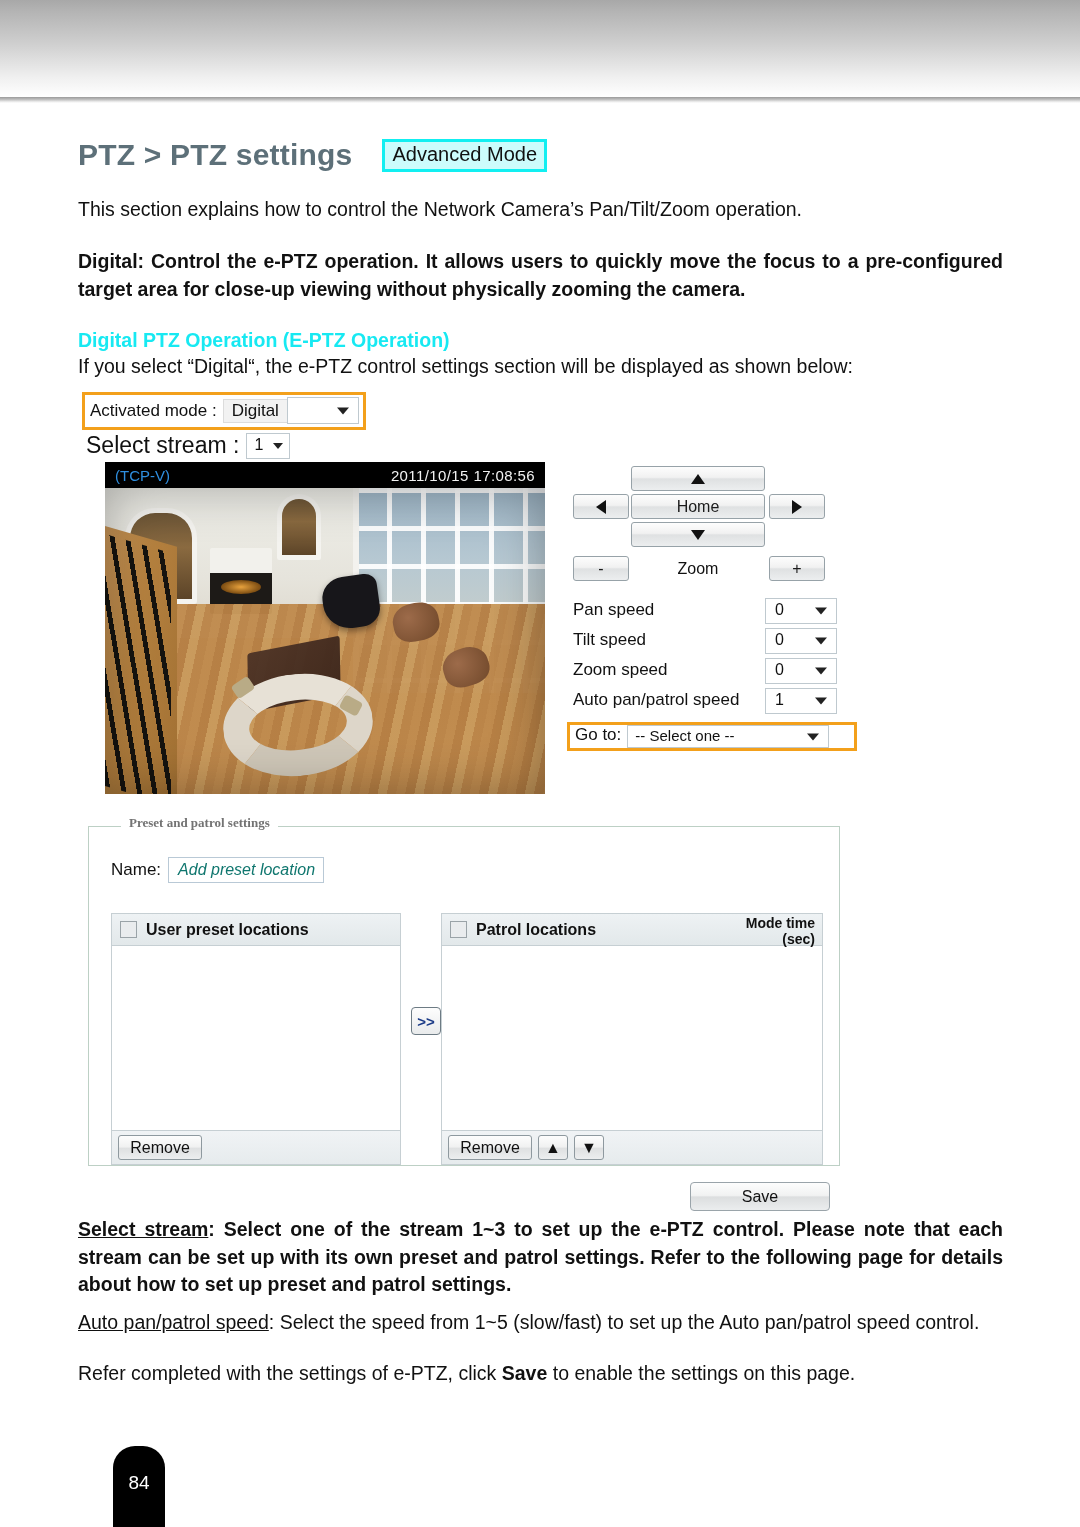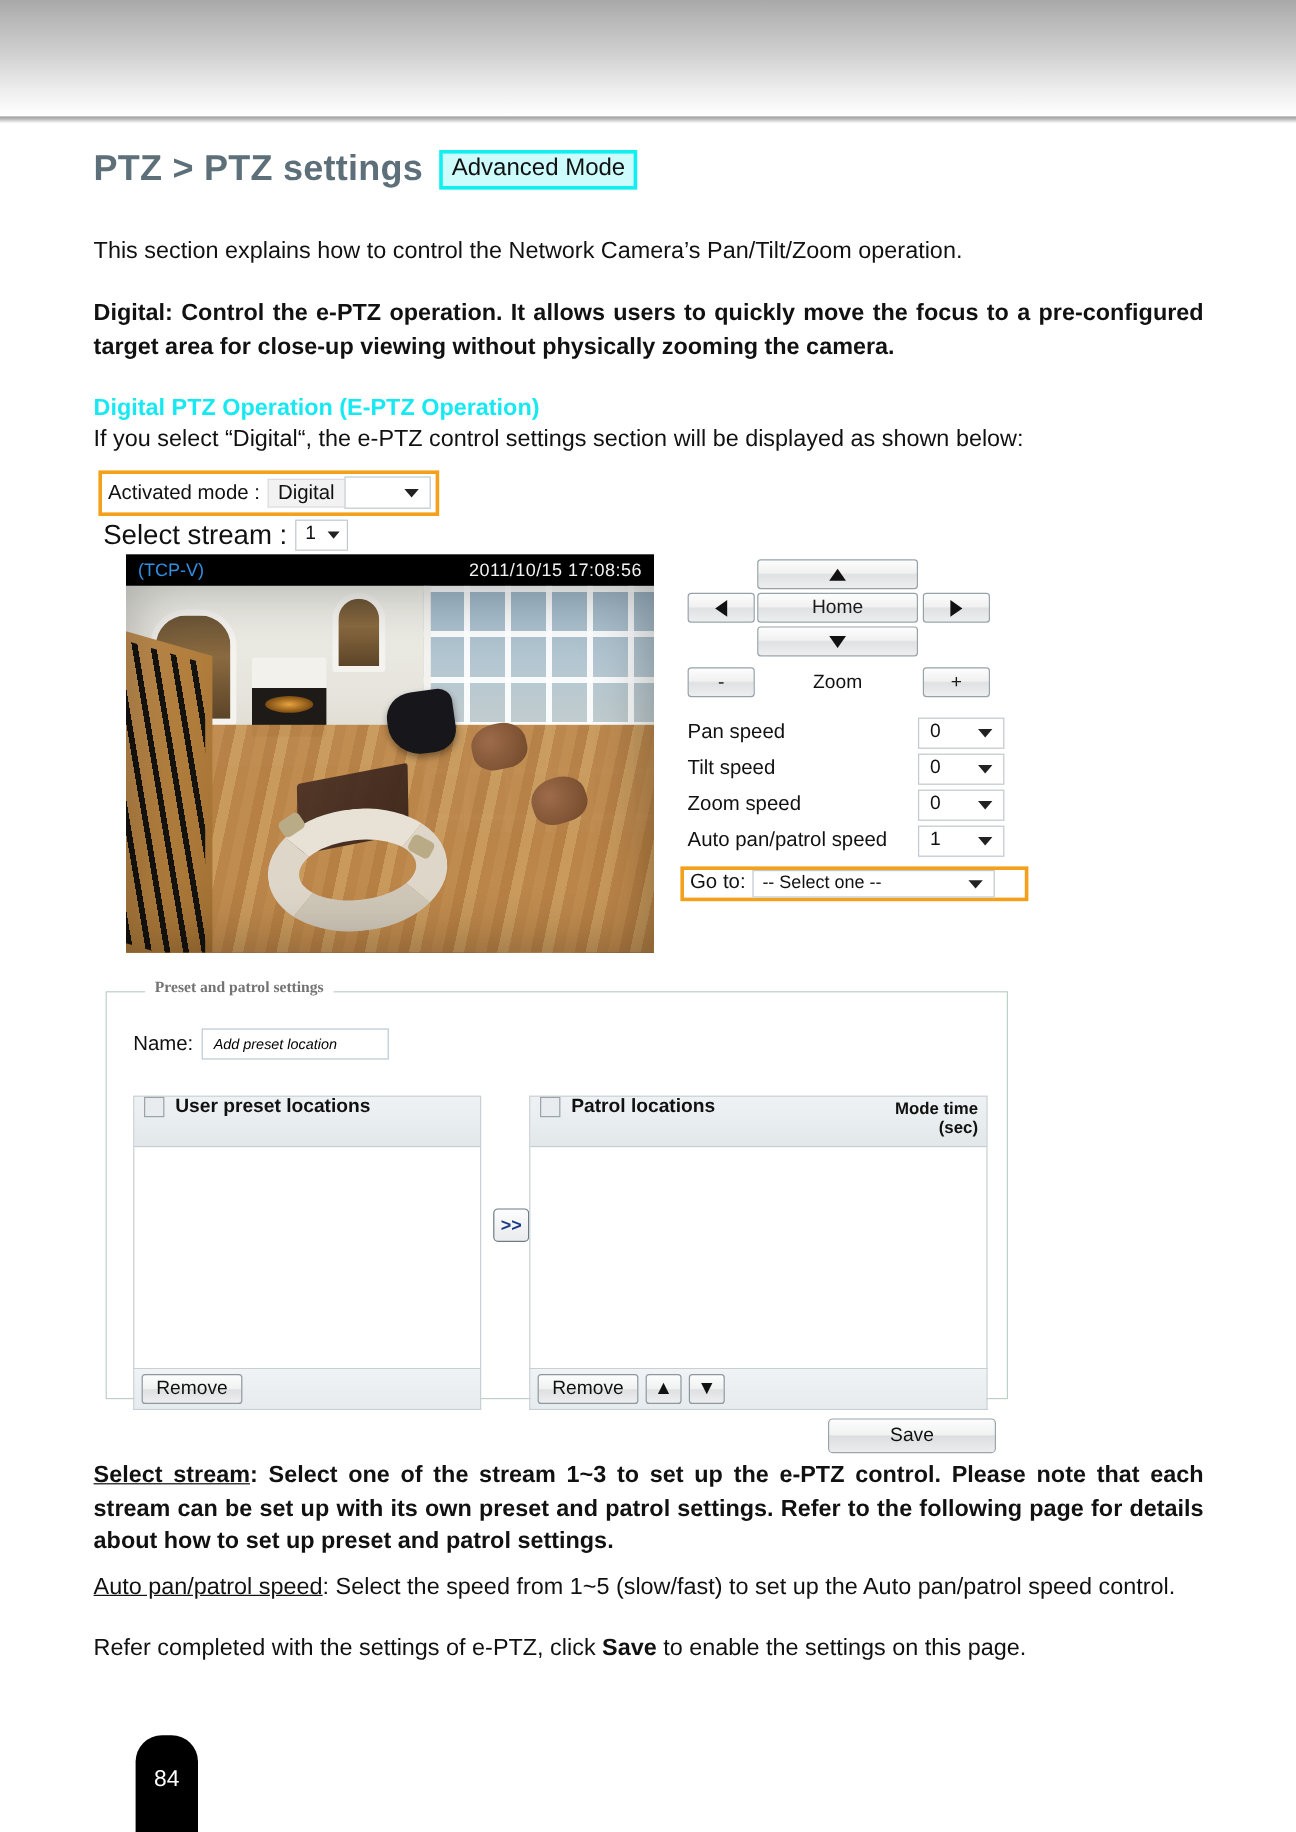--- a/index.html
+++ b/index.html
@@ -11,21 +11,21 @@
   
   .header-band{
     position:absolute;left:0;top:0;width:1080px;height:97px;
     background:linear-gradient(to bottom,#a8a8a8 0%,#b4b4b4 12%,#cfcfcf 45%,#f0f0f0 80%,#ffffff 100%);
   }
   .header-rule{
     position:absolute;left:0;top:97px;width:1080px;height:6px;
     background:linear-gradient(to bottom,#9a9a9a 0%,#bdbdbd 40%,#e8e8e8 75%,#ffffff 100%);
   }
   
-  .title-row{position:absolute;left:78px;top:124px;display:flex;align-items:center;}
+  .title-row{position:absolute;left:78px;top:138px;display:flex;align-items:center;gap:16px;}
   .title-main{
     font-size:30px;font-weight:bold;color:#5d7079;letter-spacing:.2px;
     white-space:nowrap;
   }
   .adv-mode{
     margin-left:14px;background:#ccfcfc;border:3px solid #12eff1;
     padding:1px 7px 3px 7px;font-size:20px;color:#111;line-height:1.15;
     white-space:nowrap;
   }
   
@@ -216,29 +216,29 @@
   .fs-legend{
     position:absolute;left:32px;top:-12px;background:#fff;padding:0 8px;
     font-size:13px;font-weight:bold;color:#737373;white-space:nowrap;font-family:Liberation Serif, serif;
   }
   .name-row{position:absolute;left:22px;top:30px;display:flex;align-items:center;}
   .name-lbl{font-size:17px;color:#111;margin-right:7px;}
   .name-input{
     width:156px;height:26px;border:1px solid #b9c9d6;background:#fff;
     display:flex;align-items:center;padding-left:9px;box-sizing:border-box;
   }
-  .name-ph{font-size:12px;color:#000000;font-style:italic;}
+  .name-ph{font-size:16px;color:#0f766e;font-style:italic;}
 
   .listbox{position:absolute;top:86px;}
   .lb-left{left:22px;width:290px;}
   .lb-right{left:352px;width:382px;}
   .lb-head{
-    height:43px;background:linear-gradient(to bottom,#eef2f4,#e2e8ea);
+    height:33px;background:linear-gradient(to bottom,#eef2f4,#e2e8ea);
     border:1px solid #c6cfd3;box-sizing:border-box;
-    display:flex;align-items:flex-start;padding:0 8px;position:relative;
+    display:flex;align-items:center;padding:0 8px;position:relative;
   }
   .cbx{
     width:15px;height:15px;border:1px solid #9aa3a8;background:#e9ecee;margin-right:9px;flex:none;
   }
   .lb-title{font-size:16px;font-weight:bold;color:#111;white-space:nowrap;}
   .dwell{
     position:absolute;right:7px;top:1px;font-size:14px;font-weight:bold;color:#111;
     text-align:right;line-height:1.16;
   }
   .lb-body{

